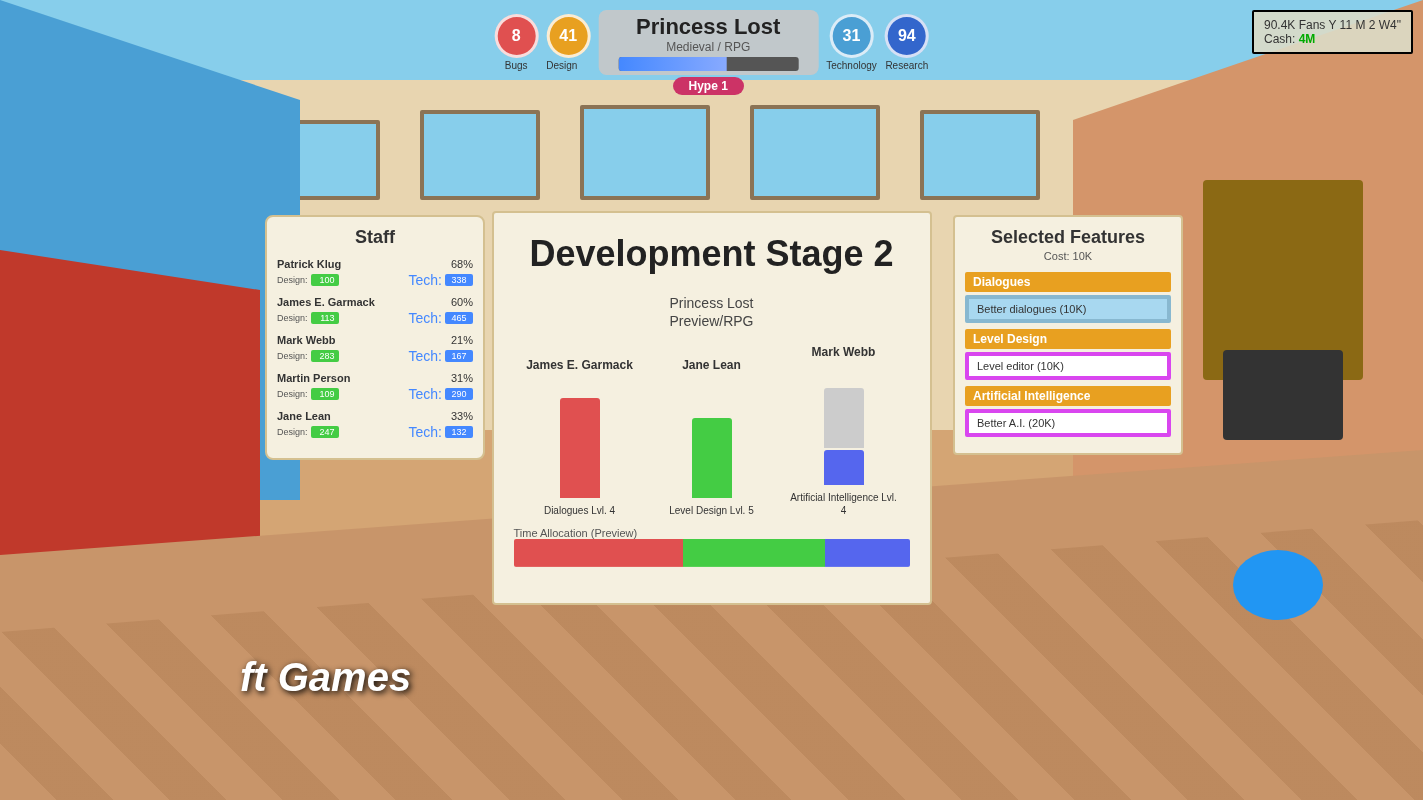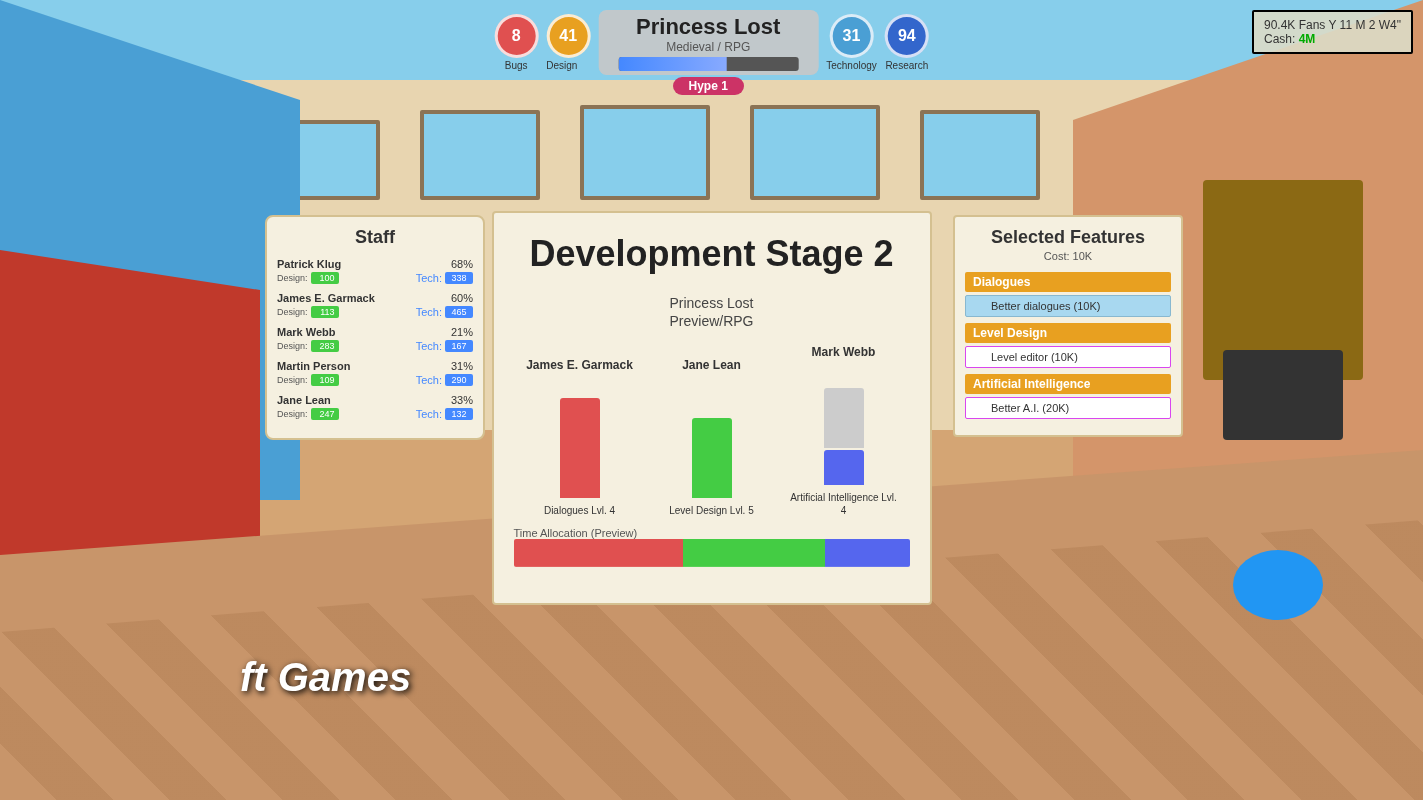--- a/index.html
+++ b/index.html
@@ -341,21 +341,21 @@
       color: white;
       padding: 1px 4px;
       border-radius: 2px;
       font-size: 9px;
       min-width: 28px;
       text-align: center;
     }
 
     .stat-label-tech {
       color: #4488ff;
-      font-size: 11px;
+      font-size: 14px;
     }
 
     
     .dev-dialog {
       position: absolute;
       left: 50%;
       top: 50%;
       transform: translate(-50%, -48%);
       width: 440px;
       background: #f5f0e0;
@@ -501,22 +501,22 @@
       color: white;
       padding: 3px 8px;
       font-size: 12px;
       font-weight: bold;
       border-radius: 2px;
       margin-bottom: 3px;
     }
 
     .feature-item {
       background: white;
-      border: 1px solid #d946ef;
-      padding: 4px 25px;
+      border: 4px solid #d946ef;
+      padding: 4px 8px;
       font-size: 11px;
       color: #333;
       margin-bottom: 6px;
       border-radius: 2px;
     }
 
     .feature-item.selected {
       background: #a8d8f0;
       border-color: #88b8d0;
     }

